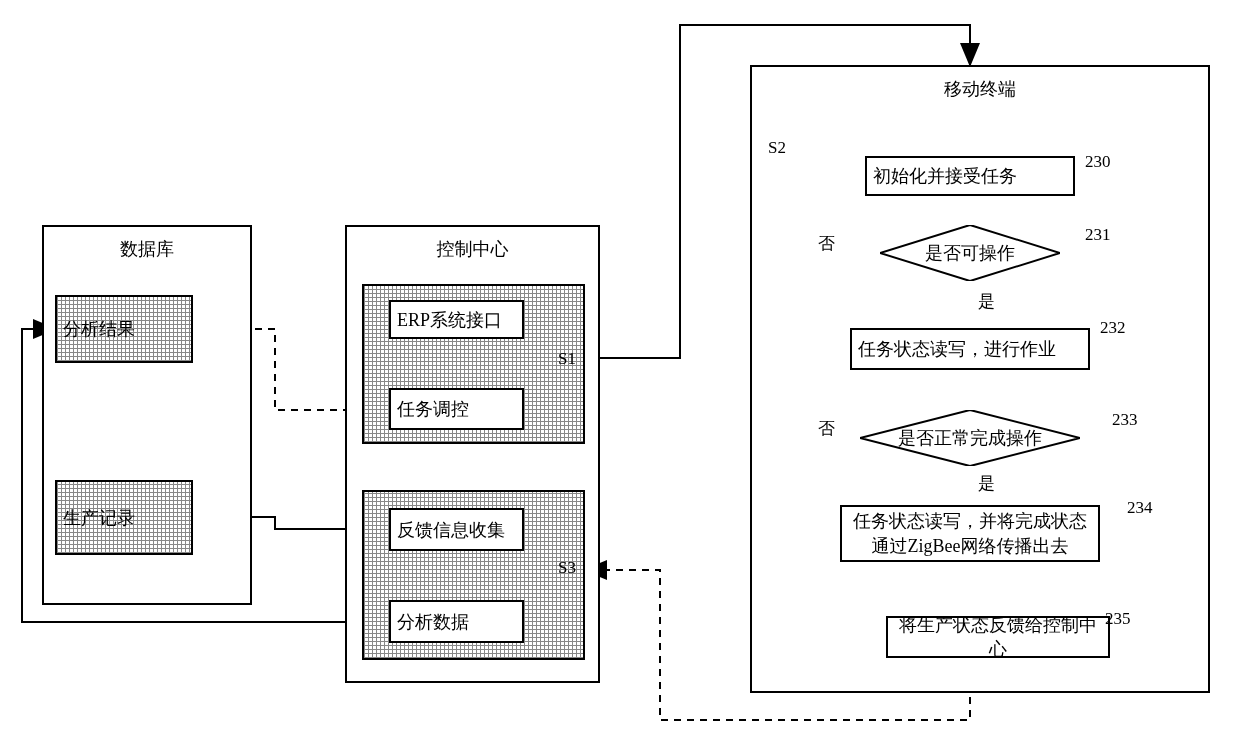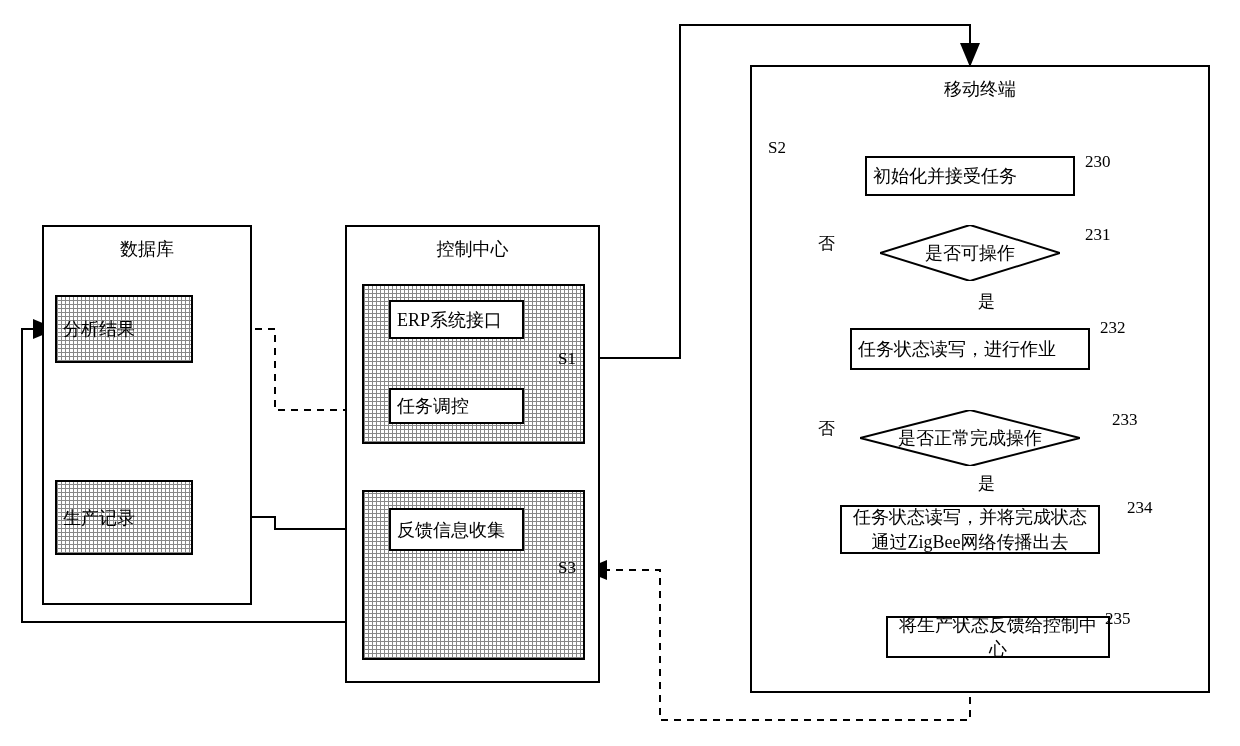--- a/index.html
+++ b/index.html
@@ -141,28 +141,31 @@
 
   <div class="box" style="left:345px; top:225px; width:255px; height:458px;">
     <div class="title">控制中心</div>
   </div>
 
   <div class="hatched" style="left:362px; top:284px; width:223px; height:160px;"></div>
   <div class="tag" style="left:558px; top:349px;">S1</div>
   <div class="inner-box" style="left:389px; top:300px; width:135px; height:39px;">
     <span>ERP系统接口</span>
   </div>
-  <div class="inner-box" style="left:389px; top:388px; width:135px; height:36px;">
+  <div class="inner-box" style="left:389px; top:388px; width:135px; height:42px;">
     <span>任务调控</span>
   </div>
 
   <div class="hatched" style="left:362px; top:490px; width:223px; height:170px;"></div>
   <div class="tag" style="left:558px; top:558px;">S3</div>
   <div class="inner-box" style="left:389px; top:508px; width:135px; height:43px;">
     <span>反馈信息收集</span>
+  </div>
+  <div class="inner-box" style="left:389px; top:600px; width:135px; height:43px;">
+    <span>分析数据</span>
   </div>
 
   <div class="box" style="left:750px; top:65px; width:460px; height:628px;">
     <div class="title">移动终端</div>
   </div>
   <div class="tag" style="left:768px; top:138px;">S2</div>
 
   <div class="inner-box" style="left:865px; top:156px; width:210px; height:40px;">
     <span>初始化并接受任务</span>
   </div>
@@ -190,21 +193,21 @@
         <polygon points="110,0 220,28 110,56 0,28" fill="#fff" stroke="#000" stroke-width="2"></polygon>
       </svg>
     <div class="diamond-label">
         <span>是否正常完成操作</span>
       </div>
   </div>
   <div class="tag" style="left:1112px; top:410px;">233</div>
   <div class="tag" style="left:818px; top:417px;">否</div>
   <div class="tag" style="left:978px; top:472px;">是</div>
 
-  <div class="inner-box" style="left:840px; top:505px; width:260px; height:49px; line-height:1.35;">
+  <div class="inner-box" style="left:840px; top:505px; width:260px; height:57px; line-height:1.35;">
     <span>任务状态读写，并将完成状态通过ZigBee网络传播出去</span>
   </div>
   <div class="tag" style="left:1127px; top:498px;">234</div>
 
   <div class="inner-box" style="left:858px; top:616px; width:224px; height:42px;margin-left:28px;">
     <span>将生产状态反馈给控制中心</span>
   </div>
   <div class="tag" style="left:1105px; top:609px;">235</div>
 
 </div>

